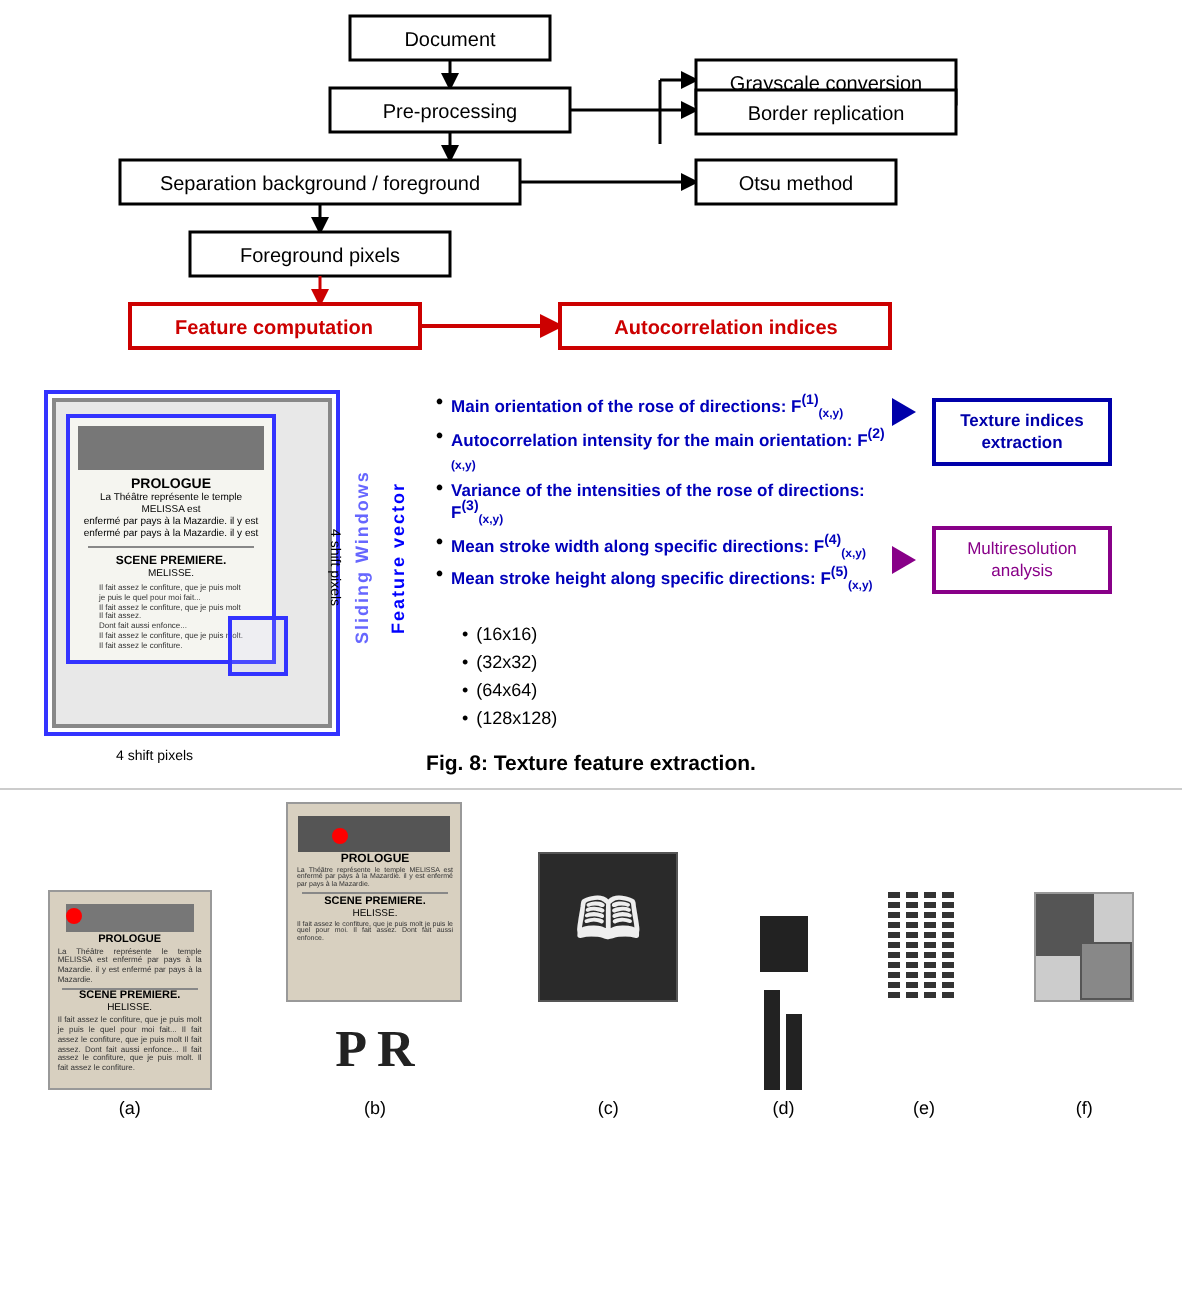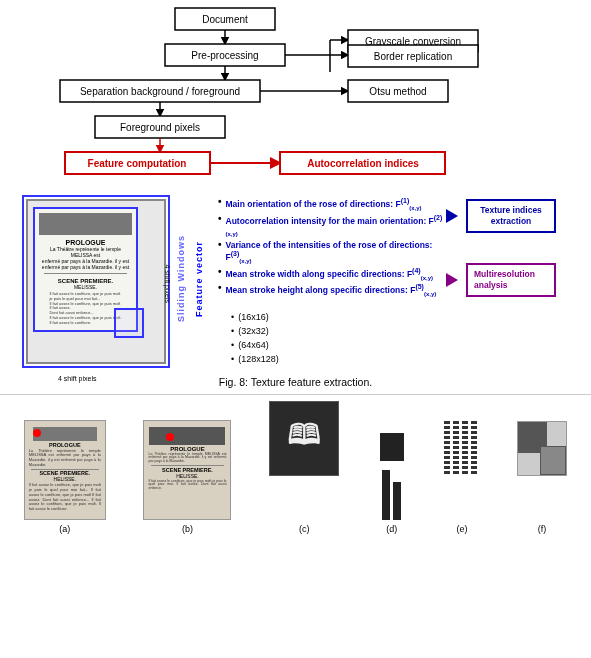--- a/index.html
+++ b/index.html
@@ -184,22 +184,23 @@
       font-size: 8.5px;
       font-weight: bold;
       color: #00a;
       text-align: center;
       line-height: 1.3;
     }
     .multireso-box {
       border: 2px solid #808;
       padding: 4px 6px;
       font-size: 8.5px;
-      font-weight: bold;
+      font-weight: normal;
       color: #808;
+      text-align: center;
       line-height: 1.3;
     }
     .arrow-right-blue {
       display: inline-block;
       width: 0;
       height: 0;
       border-top: 7px solid transparent;
       border-bottom: 7px solid transparent;
       border-left: 12px solid #00a;
       margin-right: 4px;
@@ -212,20 +213,21 @@
       border-bottom: 7px solid transparent;
       border-left: 12px solid #808;
       margin-right: 4px;
     }
 
     .fig-caption {
       text-align: center;
       font-size: 10.5px;
       margin-top: 8px;
       font-style: normal;
+      font-weight: bold;
     }
 
     
     .bottom-section {
       padding: 6px 6px 6px 6px;
       border-top: 1px solid #ccc;
       margin-top: 6px;
     }
     .bottom-images {
       display: flex;
@@ -490,21 +492,21 @@
           <span>(64x64)</span>
         </div>
         <div class="fig-size-item">
           <span>•</span>
           <span>(128x128)</span>
         </div>
       </div>
     </div>
 
     <div class="fig-right-panel">
-      <div style="display:flex;align-items:center;gap:4px;">
+      <div style="display:flex;align-items:flex-start;gap:4px;">
         <span class="arrow-right-blue"></span>
         <div class="texture-box">Texture indices
 extraction</div>
       </div>
       <div style="display:flex;align-items:center;gap:4px;margin-top:10px;">
         <span class="arrow-right-purple"></span>
         <div class="multireso-box">Multiresolution
 analysis</div>
       </div>
     </div>
@@ -551,20 +553,21 @@
             La Théâtre représente le temple MELISSA est enfermé par pays à la Mazardie. il y est enfermé par pays à la Mazardie.
           </div>
           <div style="height:0.5px;background:#888;width:90%;margin:1px 0;"></div>
           <div style="font-size:5.5px;font-weight:bold;">SCENE PREMIERE.</div>
           <div style="font-size:5px;">HELISSE.</div>
           <div style="font-size:3.5px;text-align:justify;margin-top:1px;line-height:1.1;color:#333;padding:0 2px;width:100%;">
             Il fait assez le confiture, que je puis molt je puis le quel pour moi. Il fait assez. Dont fait aussi enfonce.
           </div>
         </div>
       </div>
+      <div class="img-pr">P  R</div>
       <div class="bottom-label">(b)</div>
     </div>
 
     <div class="bottom-img-item">
       <div class="img-letter-dark" style="font-size:28px;">
         <span>🕮</span>
       </div>
       <div style="height:40px;"></div>
       <div class="bottom-label">(c)</div>
     </div>

